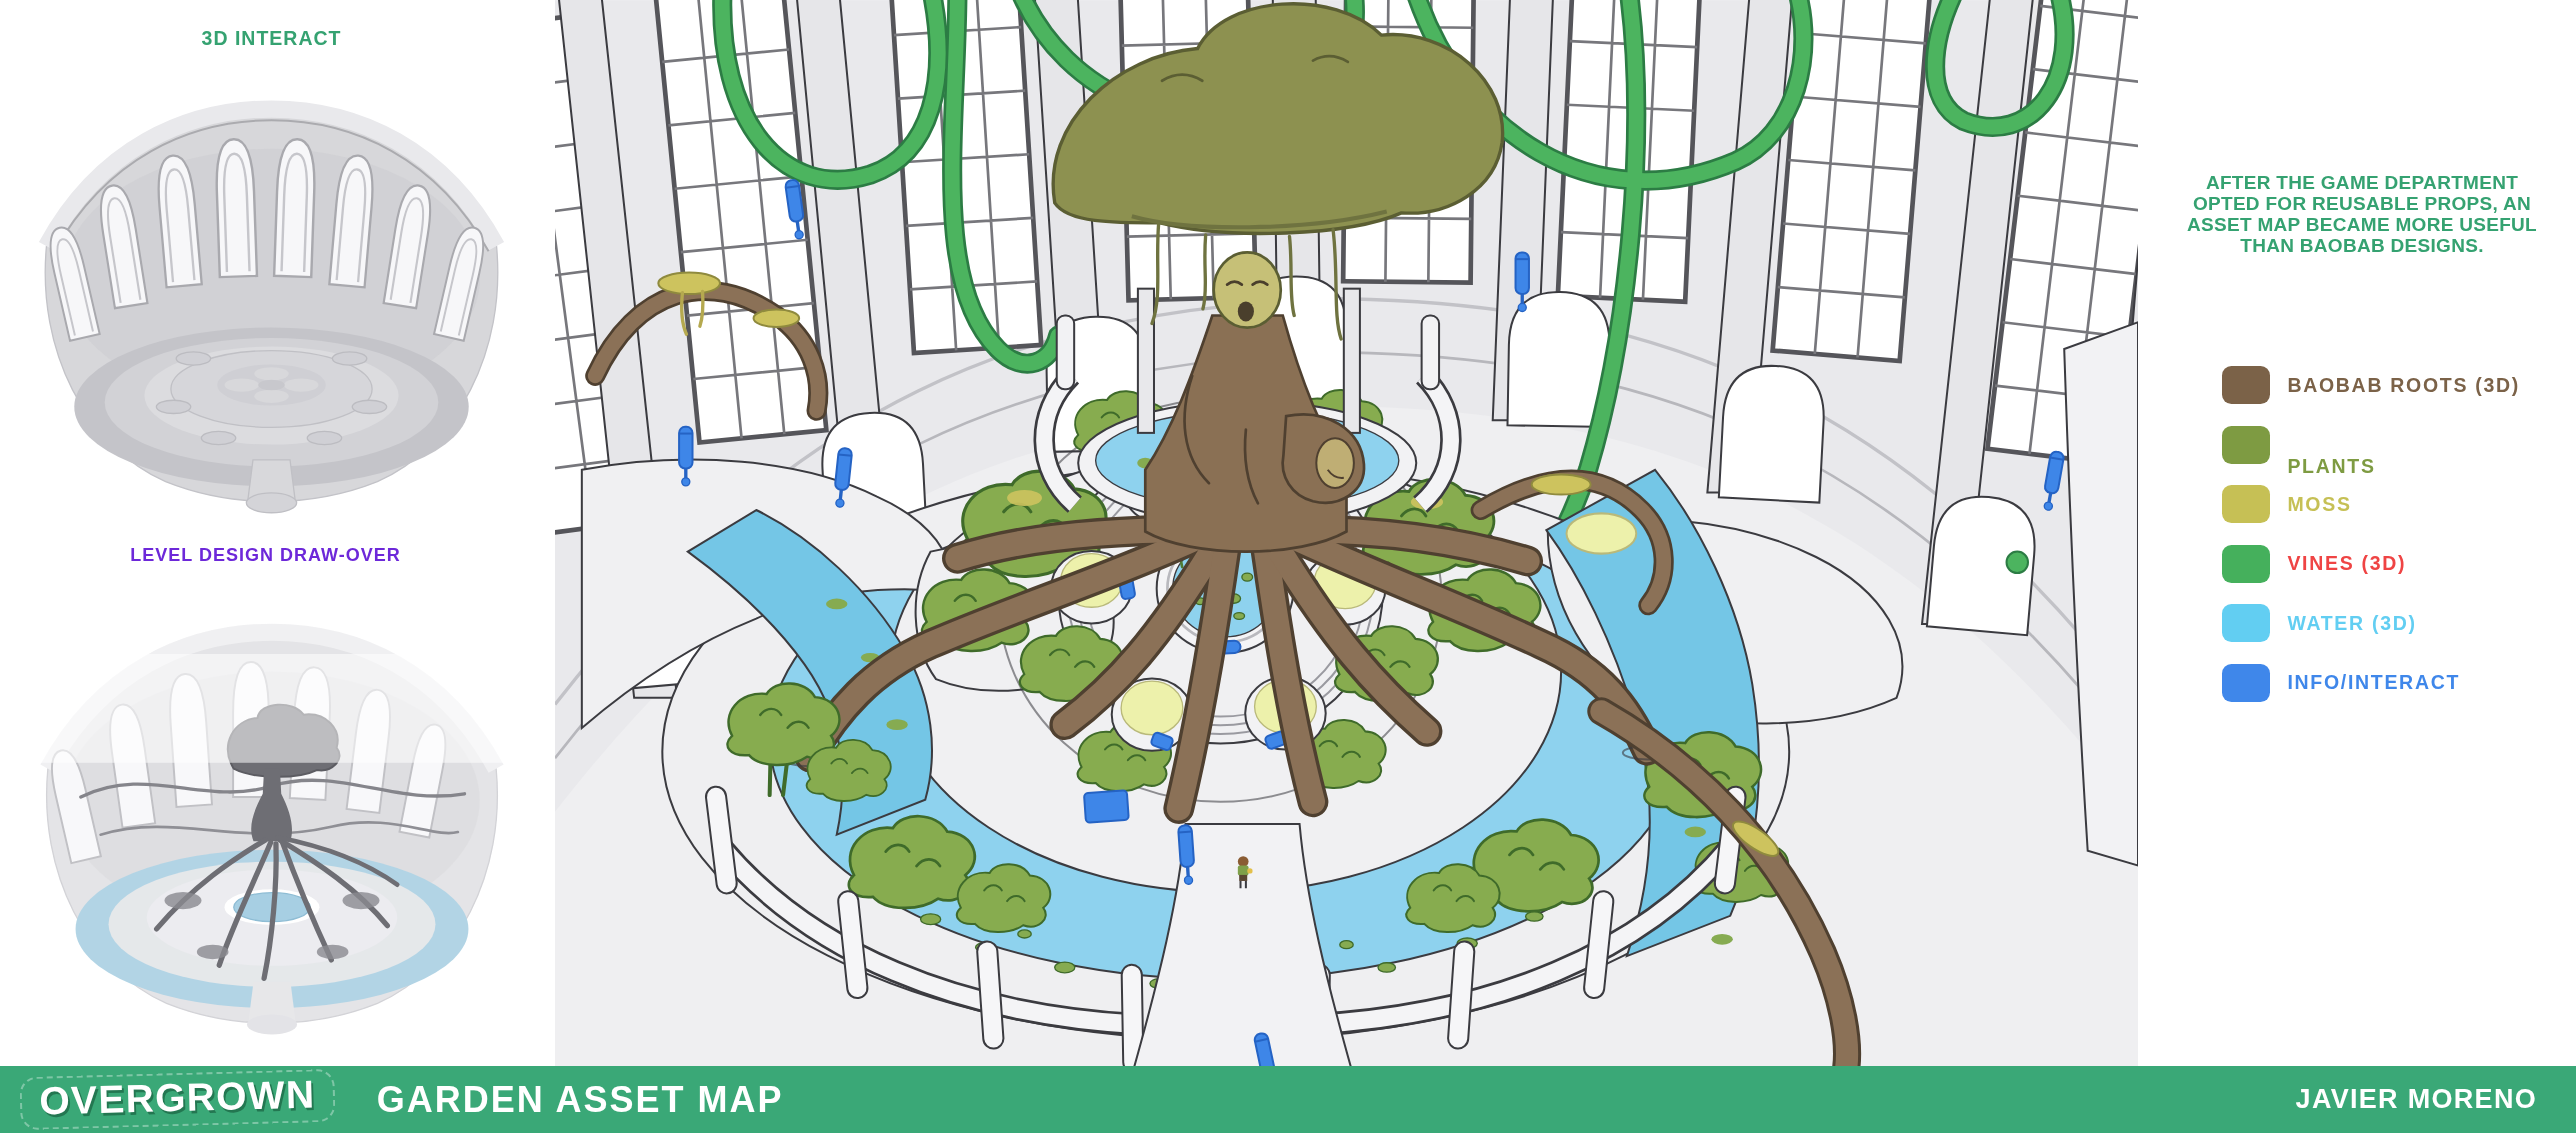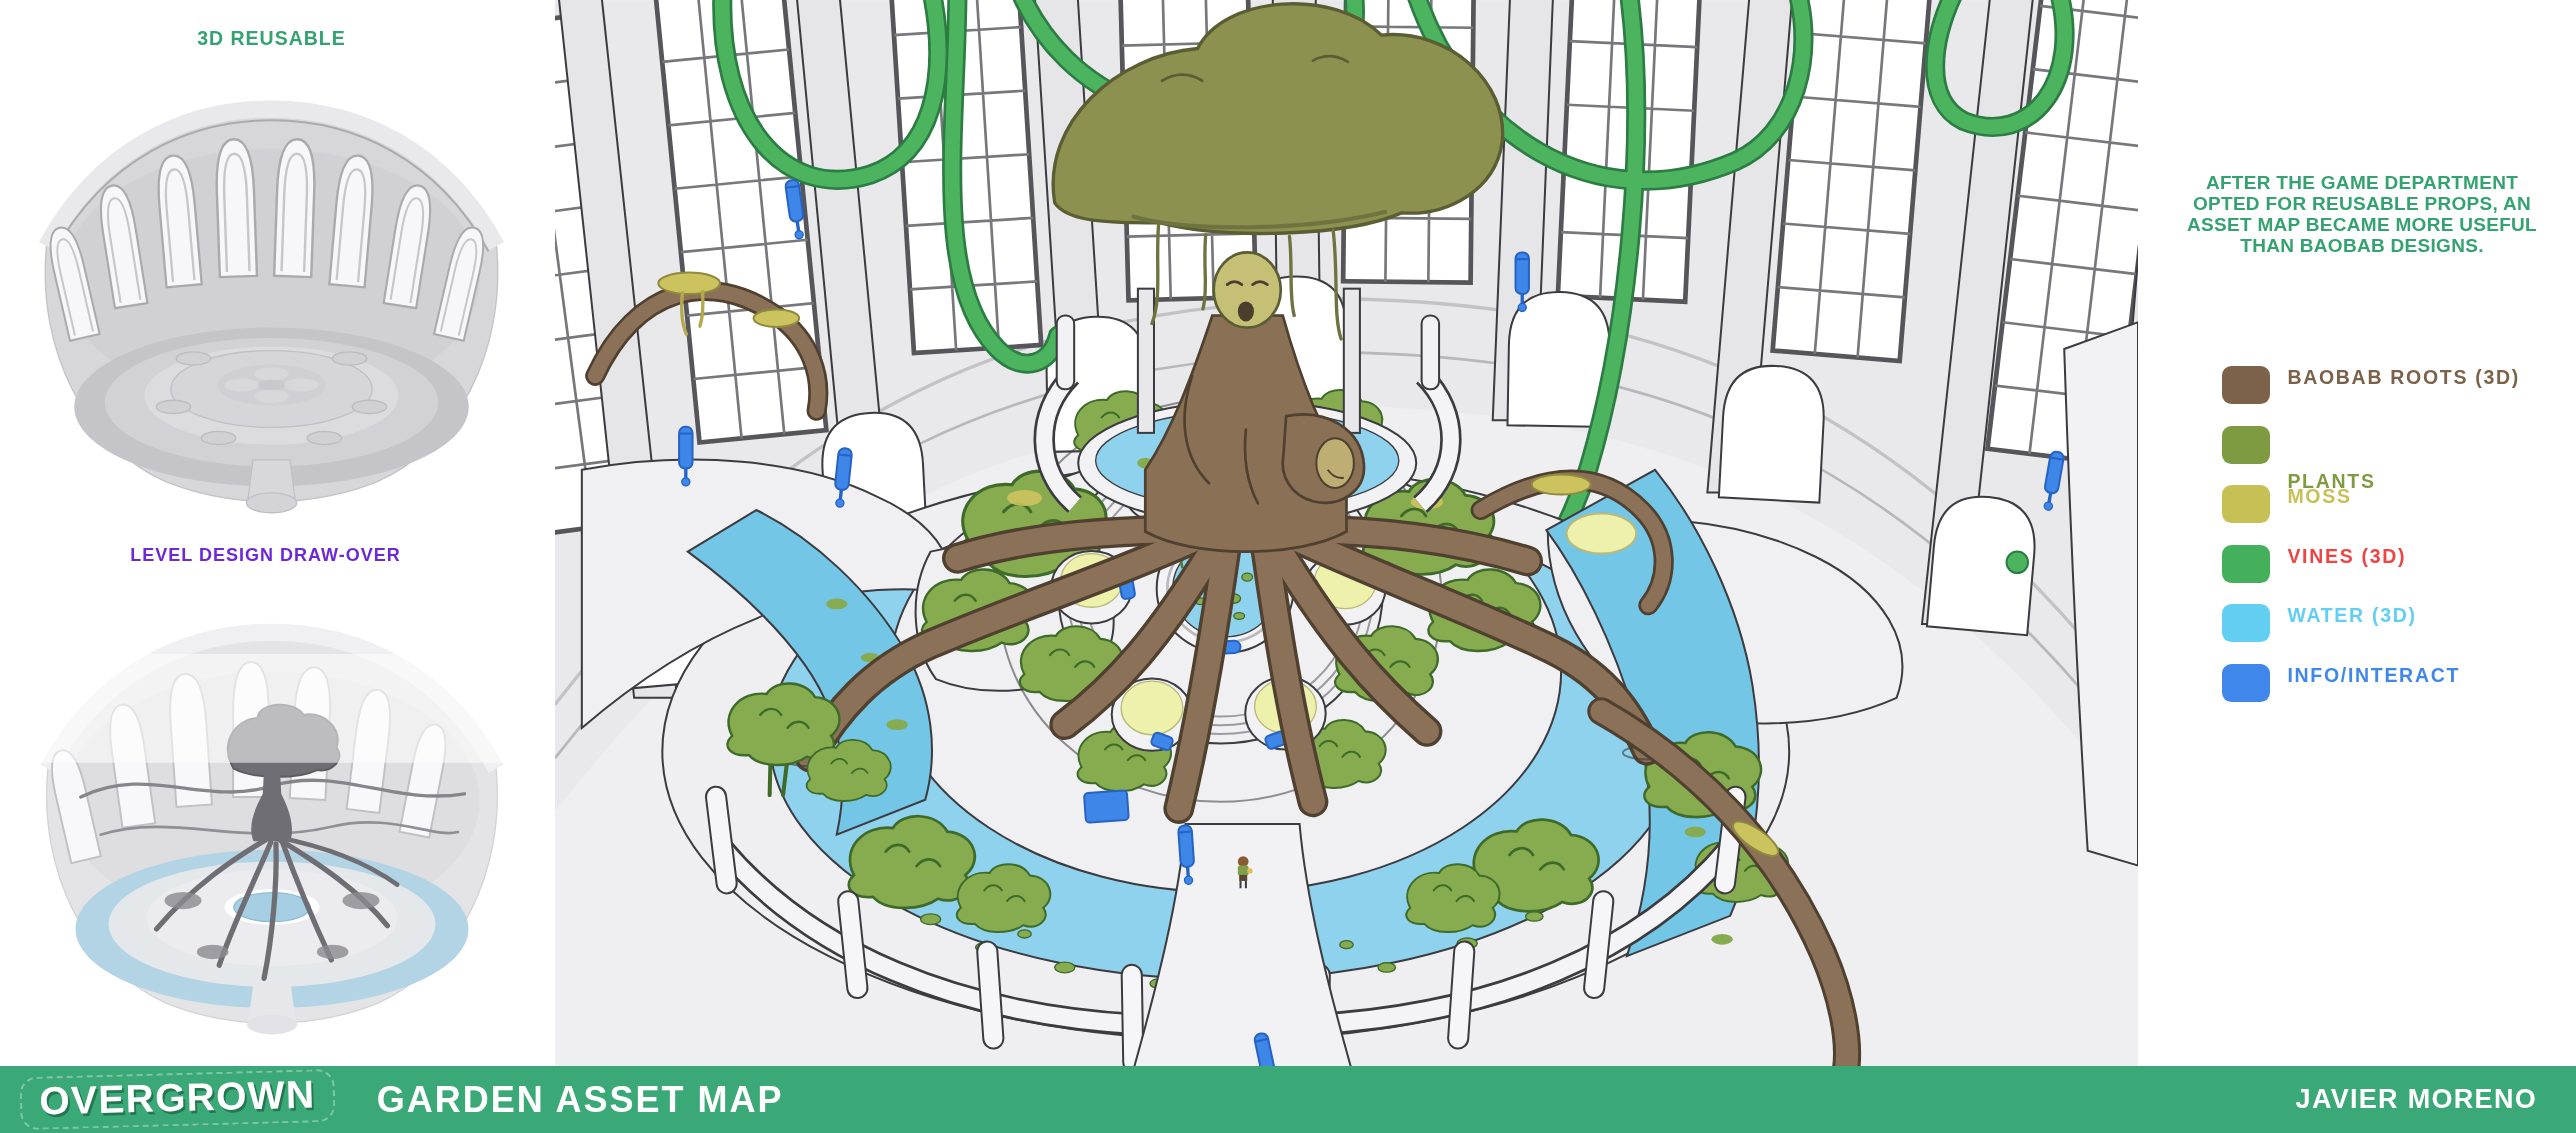--- a/index.html
+++ b/index.html
@@ -6,38 +6,38 @@
   #canvas{position:relative;width:2576px;height:1133px;background:#ffffff;overflow:hidden;
           font-family:"Liberation Sans",sans-serif;}
   .abs{position:absolute;}
   
   .side-label{font-weight:bold;letter-spacing:1px;color:#35a271;font-size:19.5px;text-align:center;}
   
   #note{left:2184px;top:172px;width:356px;text-align:center;font-weight:bold;
         font-size:19px;line-height:21px;letter-spacing:0.3px;color:#35a271;}
   
   #legend{left:2222px;top:366px;}
-  .legend-row{display:flex;align-items:flex-start;margin-bottom:21.5px;height:38px;}
+  .legend-row{display:flex;align-items:center;margin-bottom:21.5px;height:38px;}
   .swatch{width:48px;height:38px;border-radius:9.4px;flex:0 0 auto;}
   .legend-label{margin-left:17.4px;font-weight:bold;font-size:19.5px;letter-spacing:1.7px;white-space:nowrap;}
   
   #footer{left:0;top:1066px;width:2576px;height:67px;background:#3aa877;display:flex;align-items:center;}
   #logo{margin-left:20px;transform:rotate(-1.5deg);color:#ffffff;font-weight:900;font-size:39px;
         letter-spacing:1.3px;text-shadow:2px 2.7px 0 rgba(23,92,61,.65);
         border:2px dashed rgba(255,255,255,.35);border-radius:17.4px;padding:1.3px 17.4px 4px 17.4px;}
   #footer-title{margin-left:42px;color:#ffffff;font-weight:bold;font-size:36px;letter-spacing:2px;}
   #footer-author{margin-left:auto;margin-right:39px;color:#ffffff;font-weight:bold;font-size:27px;letter-spacing:1.3px;}
   svg{display:block;}
 </style>
 </head>
 <body>
 
 <div id="canvas">
 
-  <div class="abs side-label" style="left: 20px; top: 27px; width: 503px; color: rgb(53, 162, 113);">3D REUSABLE</div>
+  <div class="abs side-label" style="left: 20px; top: 27px; width: 503px; color: rgb(53, 162, 113);">3D INTERACT</div>
 
   <div class="abs" style="left:20px;top:72px;">
     <svg width="503" height="446" viewBox="0 0 760 672">
       <defs>
         <g id="bo-arch">
           <path d="M-23,0 L-23,-105 Q-23,-170 0,-170 Q23,-170 23,-105 L23,0 Z" fill="#f7f7f9" stroke="#a9a9ae" stroke-width="3"></path>
           <path d="M-14,-6 L-14,-100 Q-14,-152 0,-152 Q14,-152 14,-100 L14,-6" fill="none" stroke="#c6c6cb" stroke-width="3"></path>
         </g>
       </defs>
       <g>

